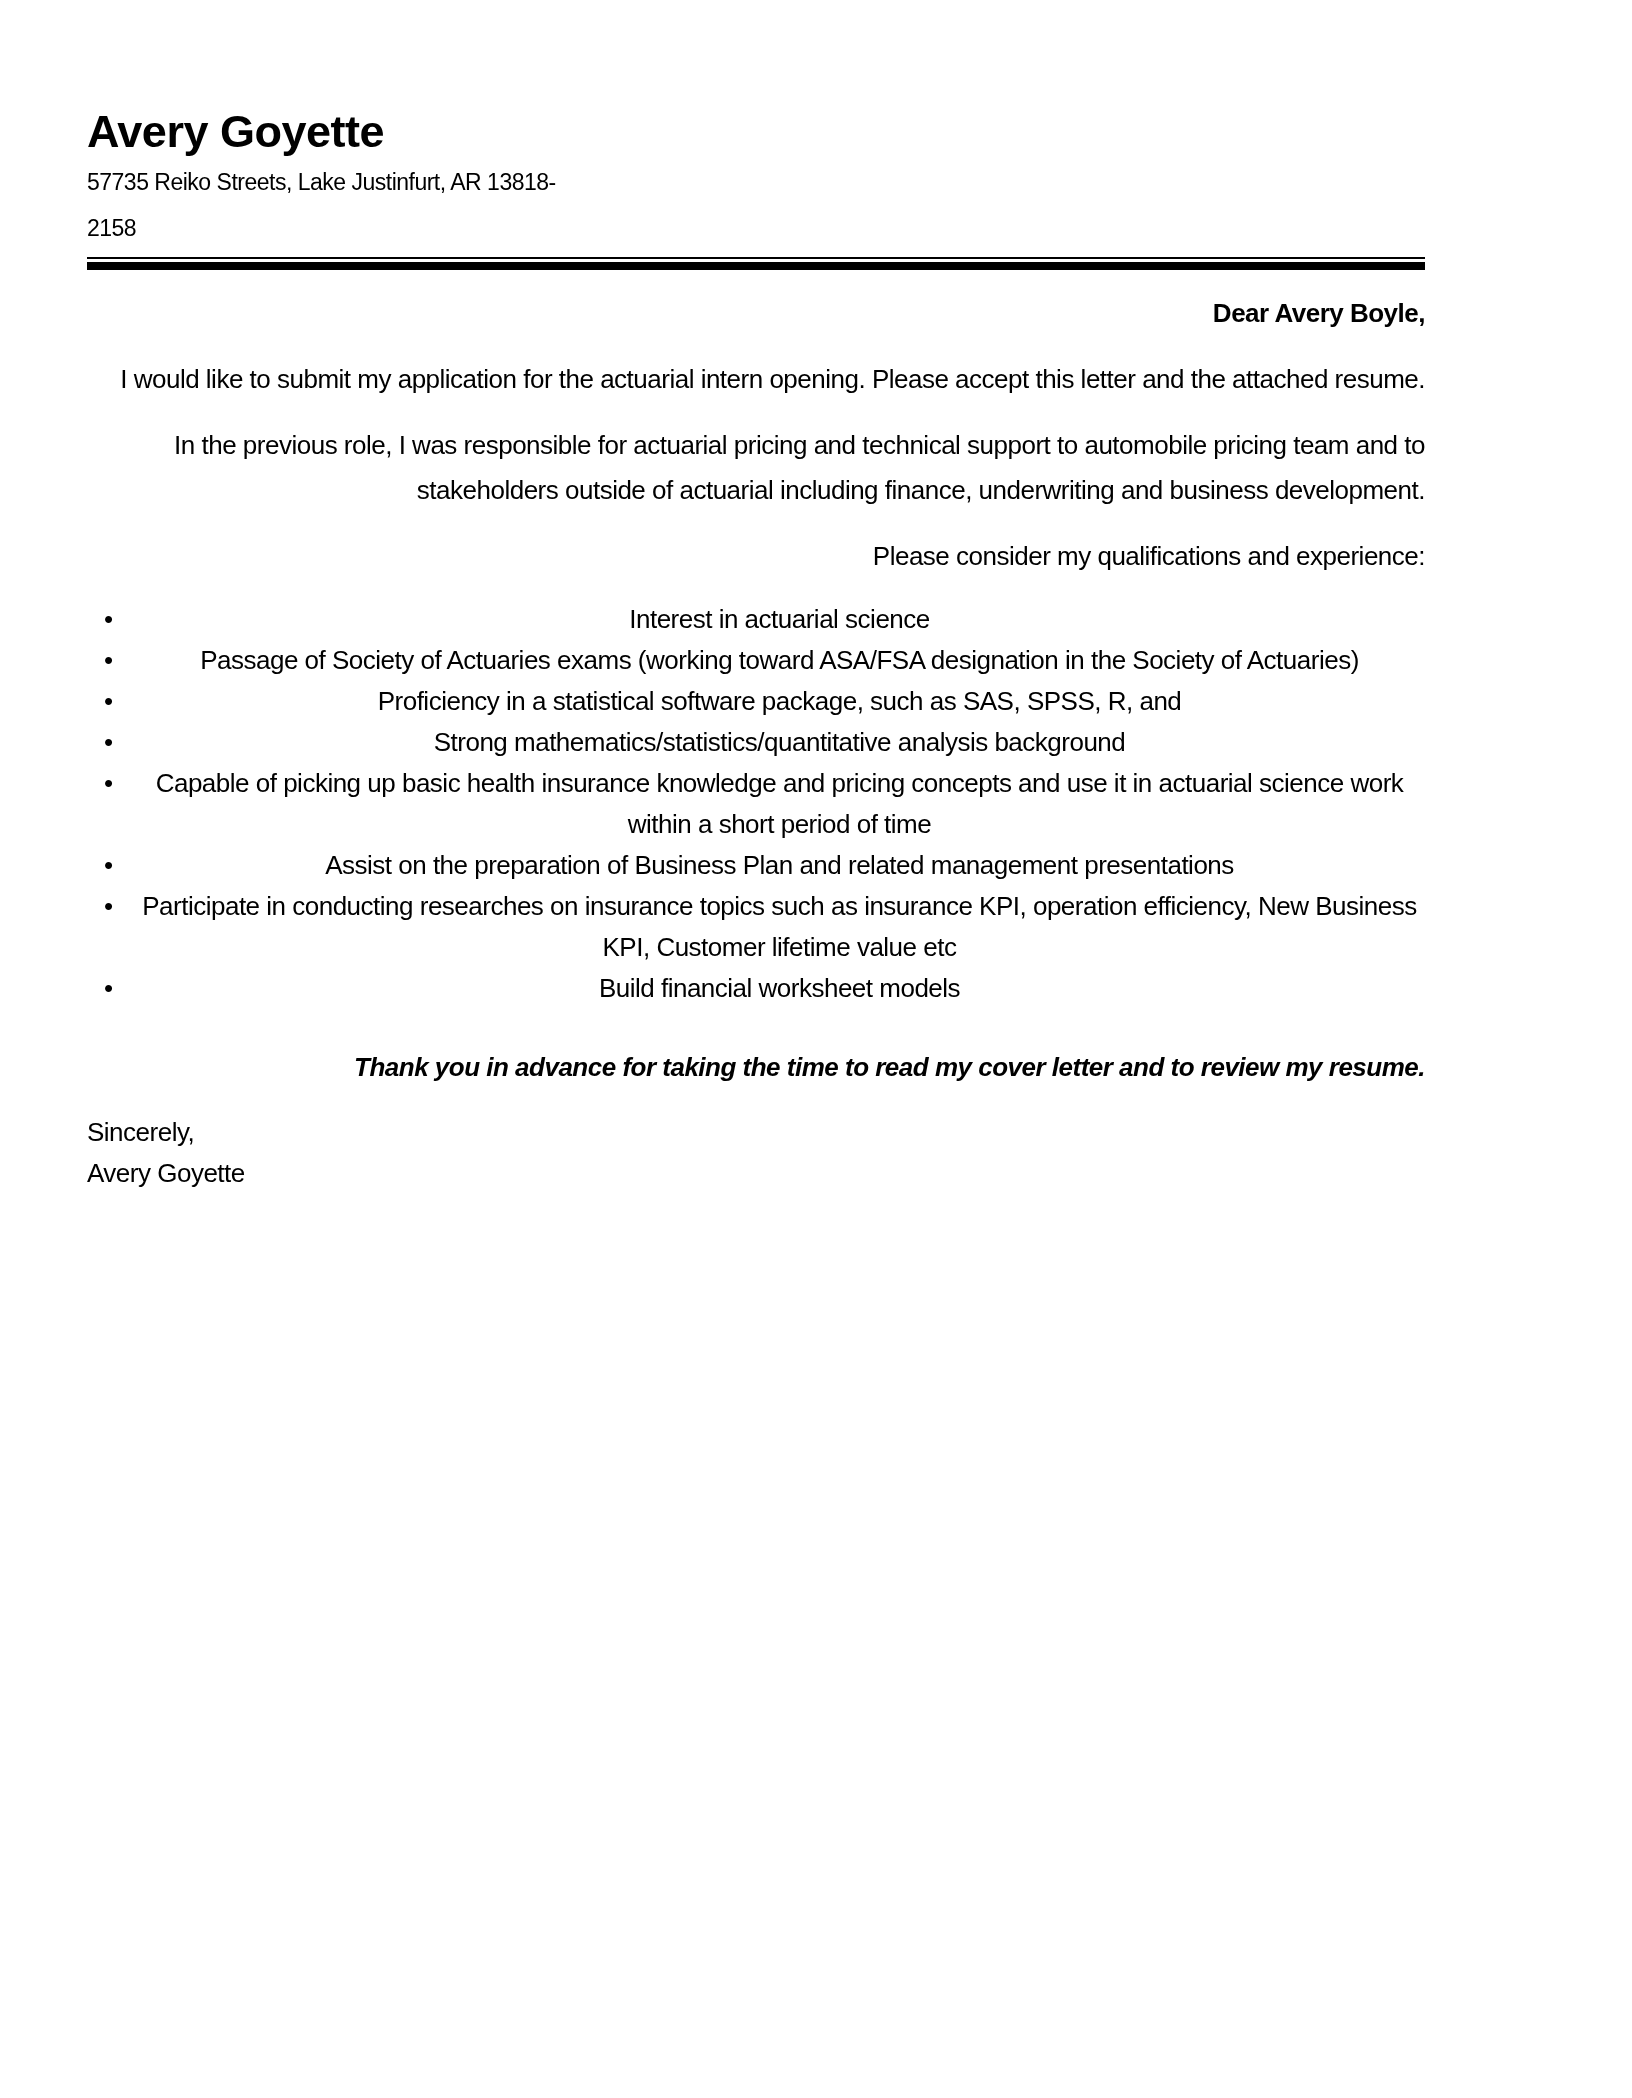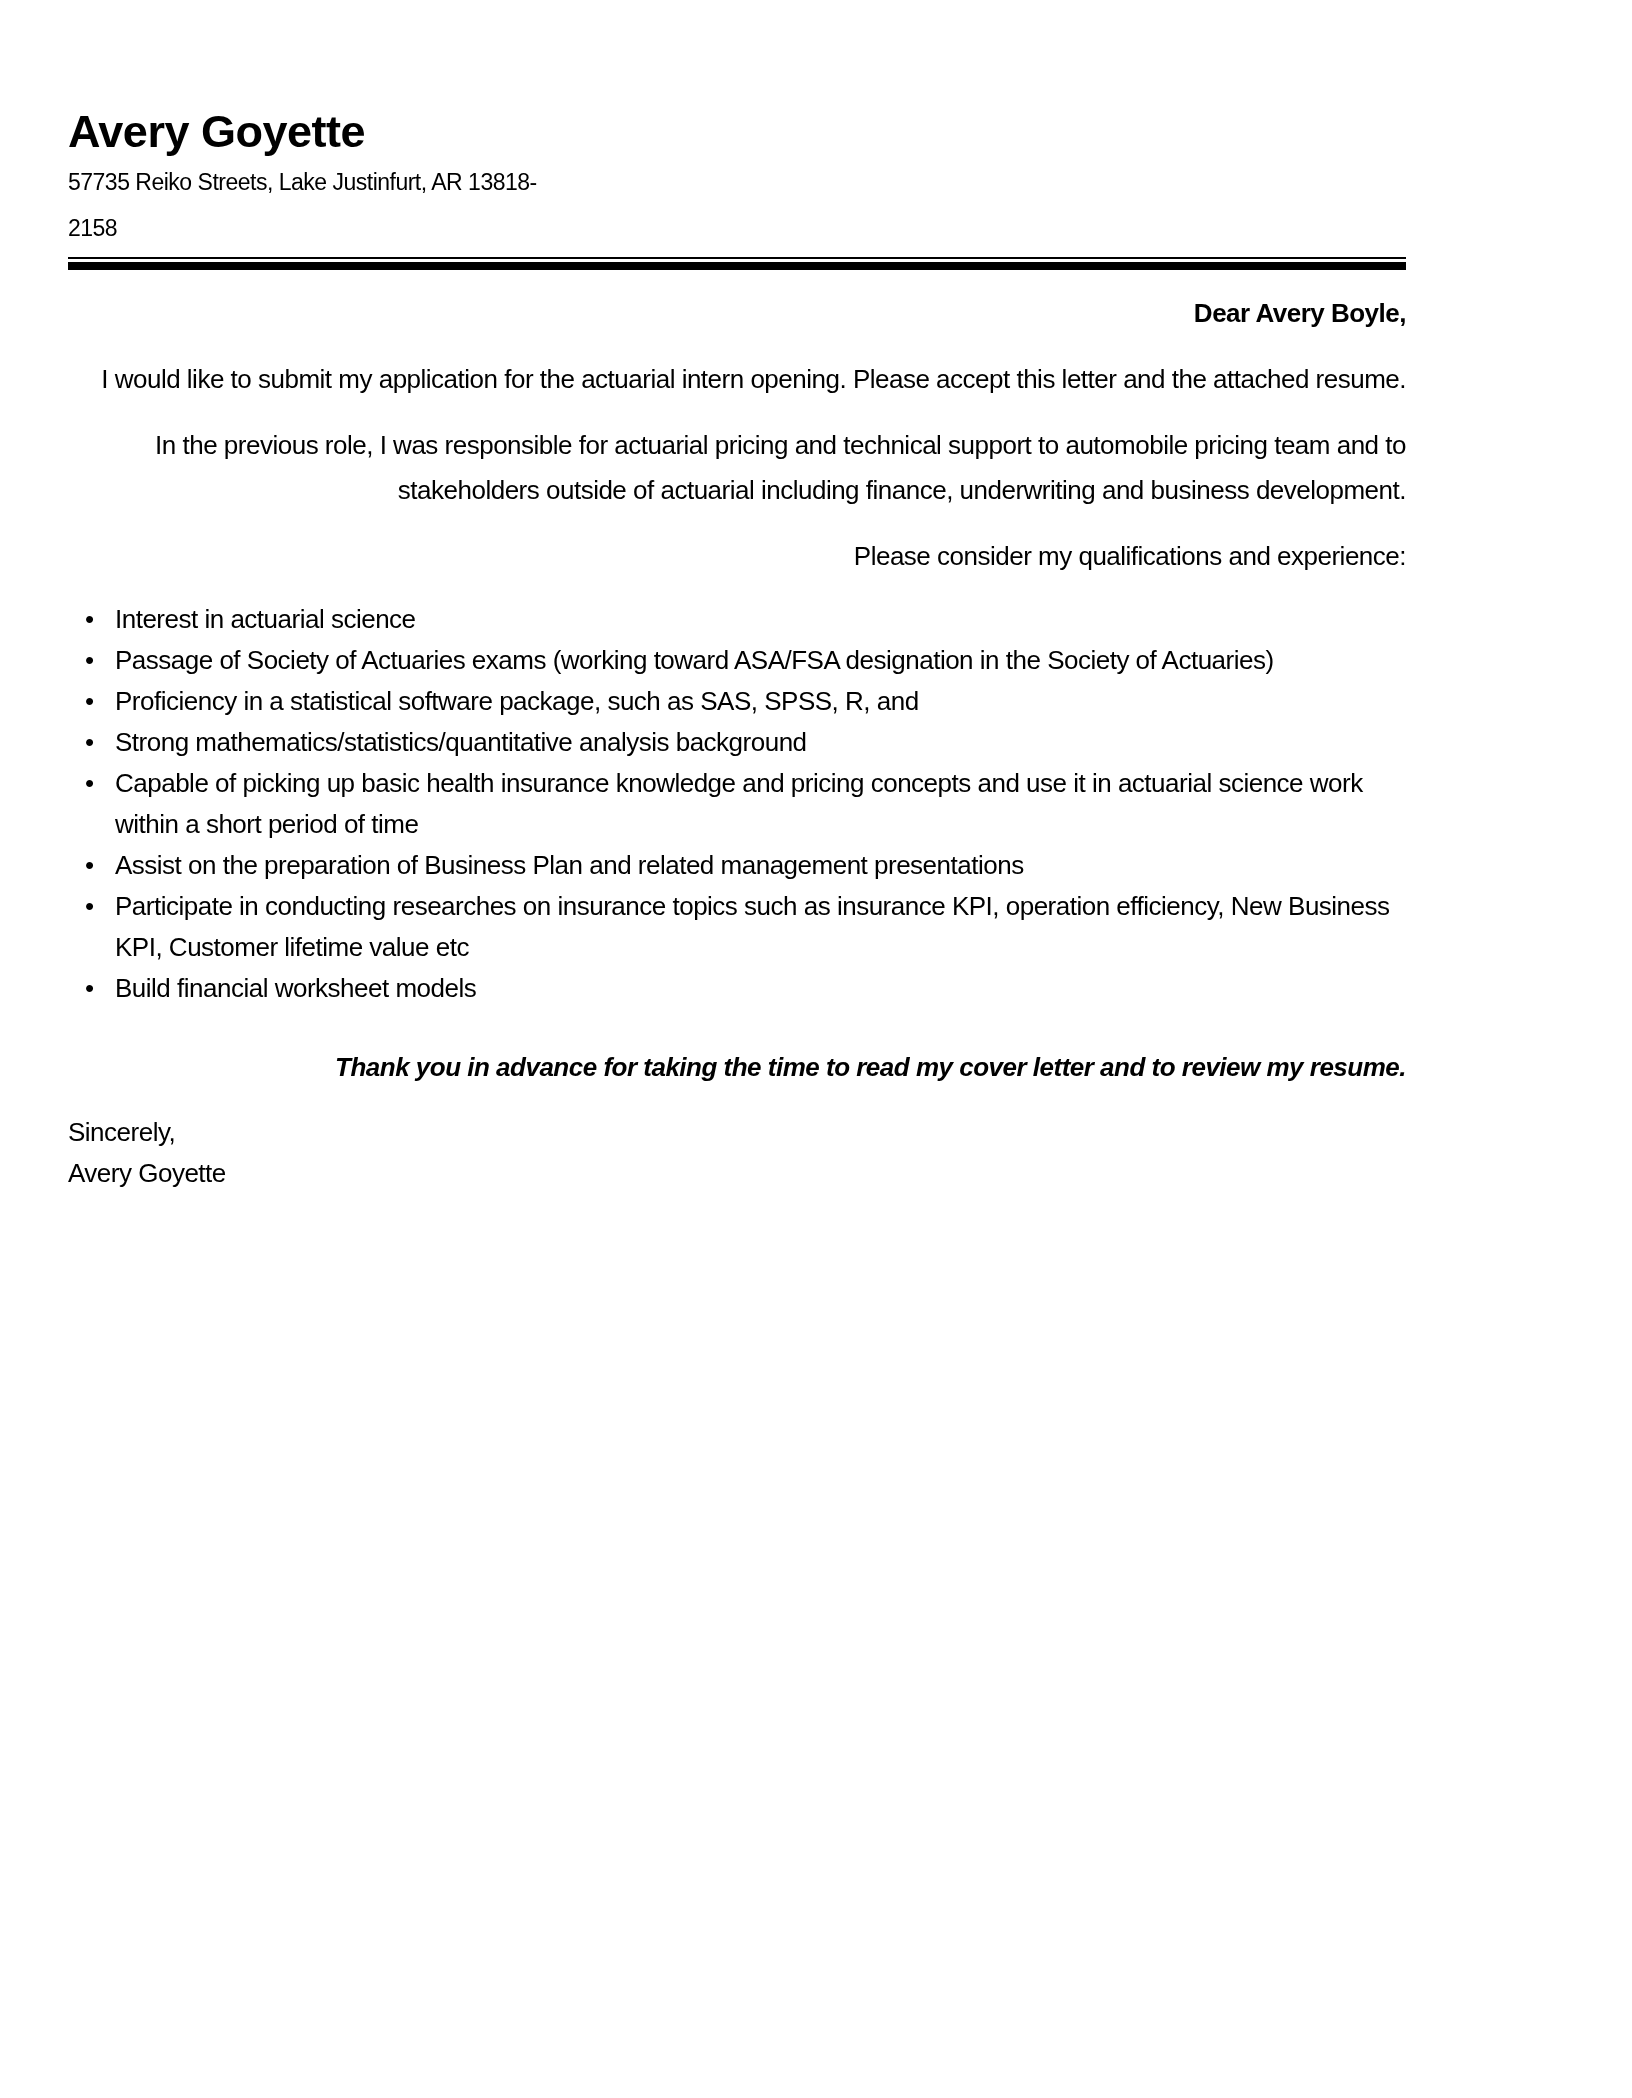--- a/index.html
+++ b/index.html
@@ -12,21 +12,21 @@
     height: 2098px;
     position: relative;
     font-family: "Liberation Sans", "DejaVu Sans", sans-serif;
     color: #000000;
     -webkit-font-smoothing: antialiased;
   }
   .page {
     box-sizing: border-box;
     width: 1632px;
     min-height: 2098px;
-    padding: 105px 143px 60px 68px;
+    padding: 105px 143px 60px 87px;
     background: #ffffff;
   }
   
   .sender-name {
     font-size: 45px;
     font-weight: 700;
     line-height: 54px;
     margin: 0;
     letter-spacing: -0.5px;
   }
@@ -60,20 +60,21 @@
     text-align: right;
   }
   .qual-list {
     margin: 20px 0 0 0;
     padding: 0 0 0 47px;
     list-style: none;
   }
   .qual-list li {
     position: relative;
     line-height: 41px;
+    text-align: center;
   }
   .qual-list li::before {
     content: "\2022";
     position: absolute;
     left: -30px;
     top: 0;
   }
   .closing {
     margin: 36px 0 0 0;
     font-weight: 700;

